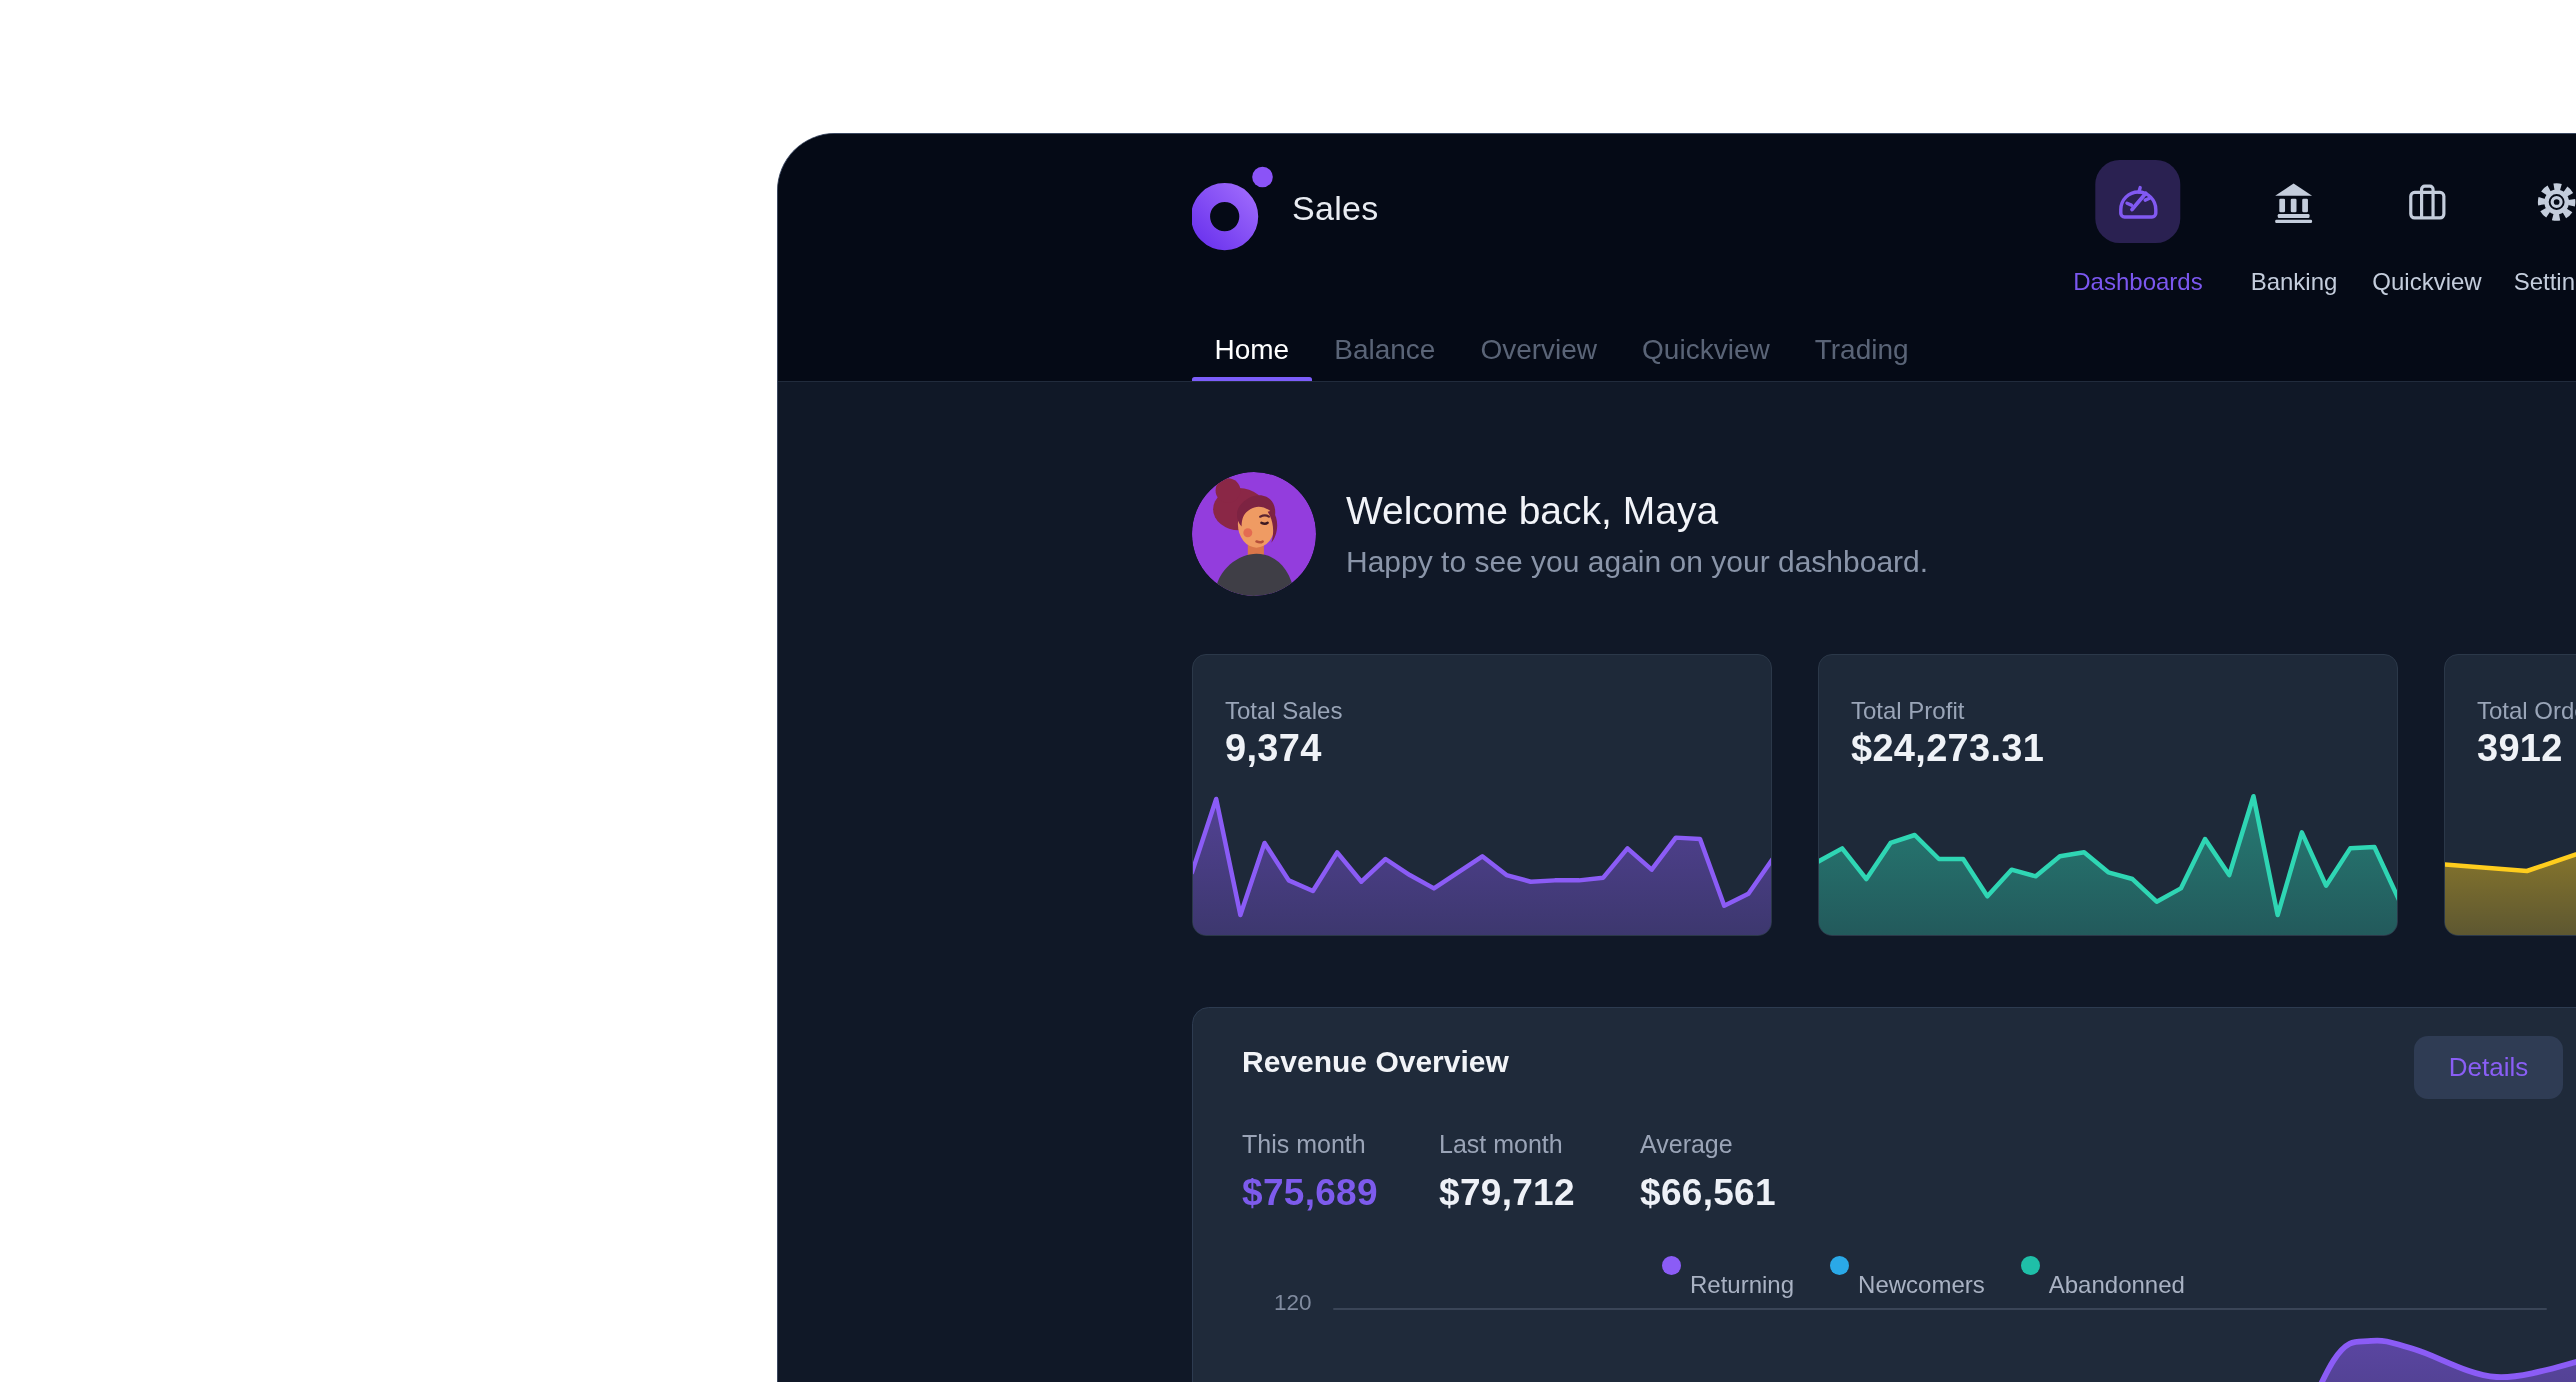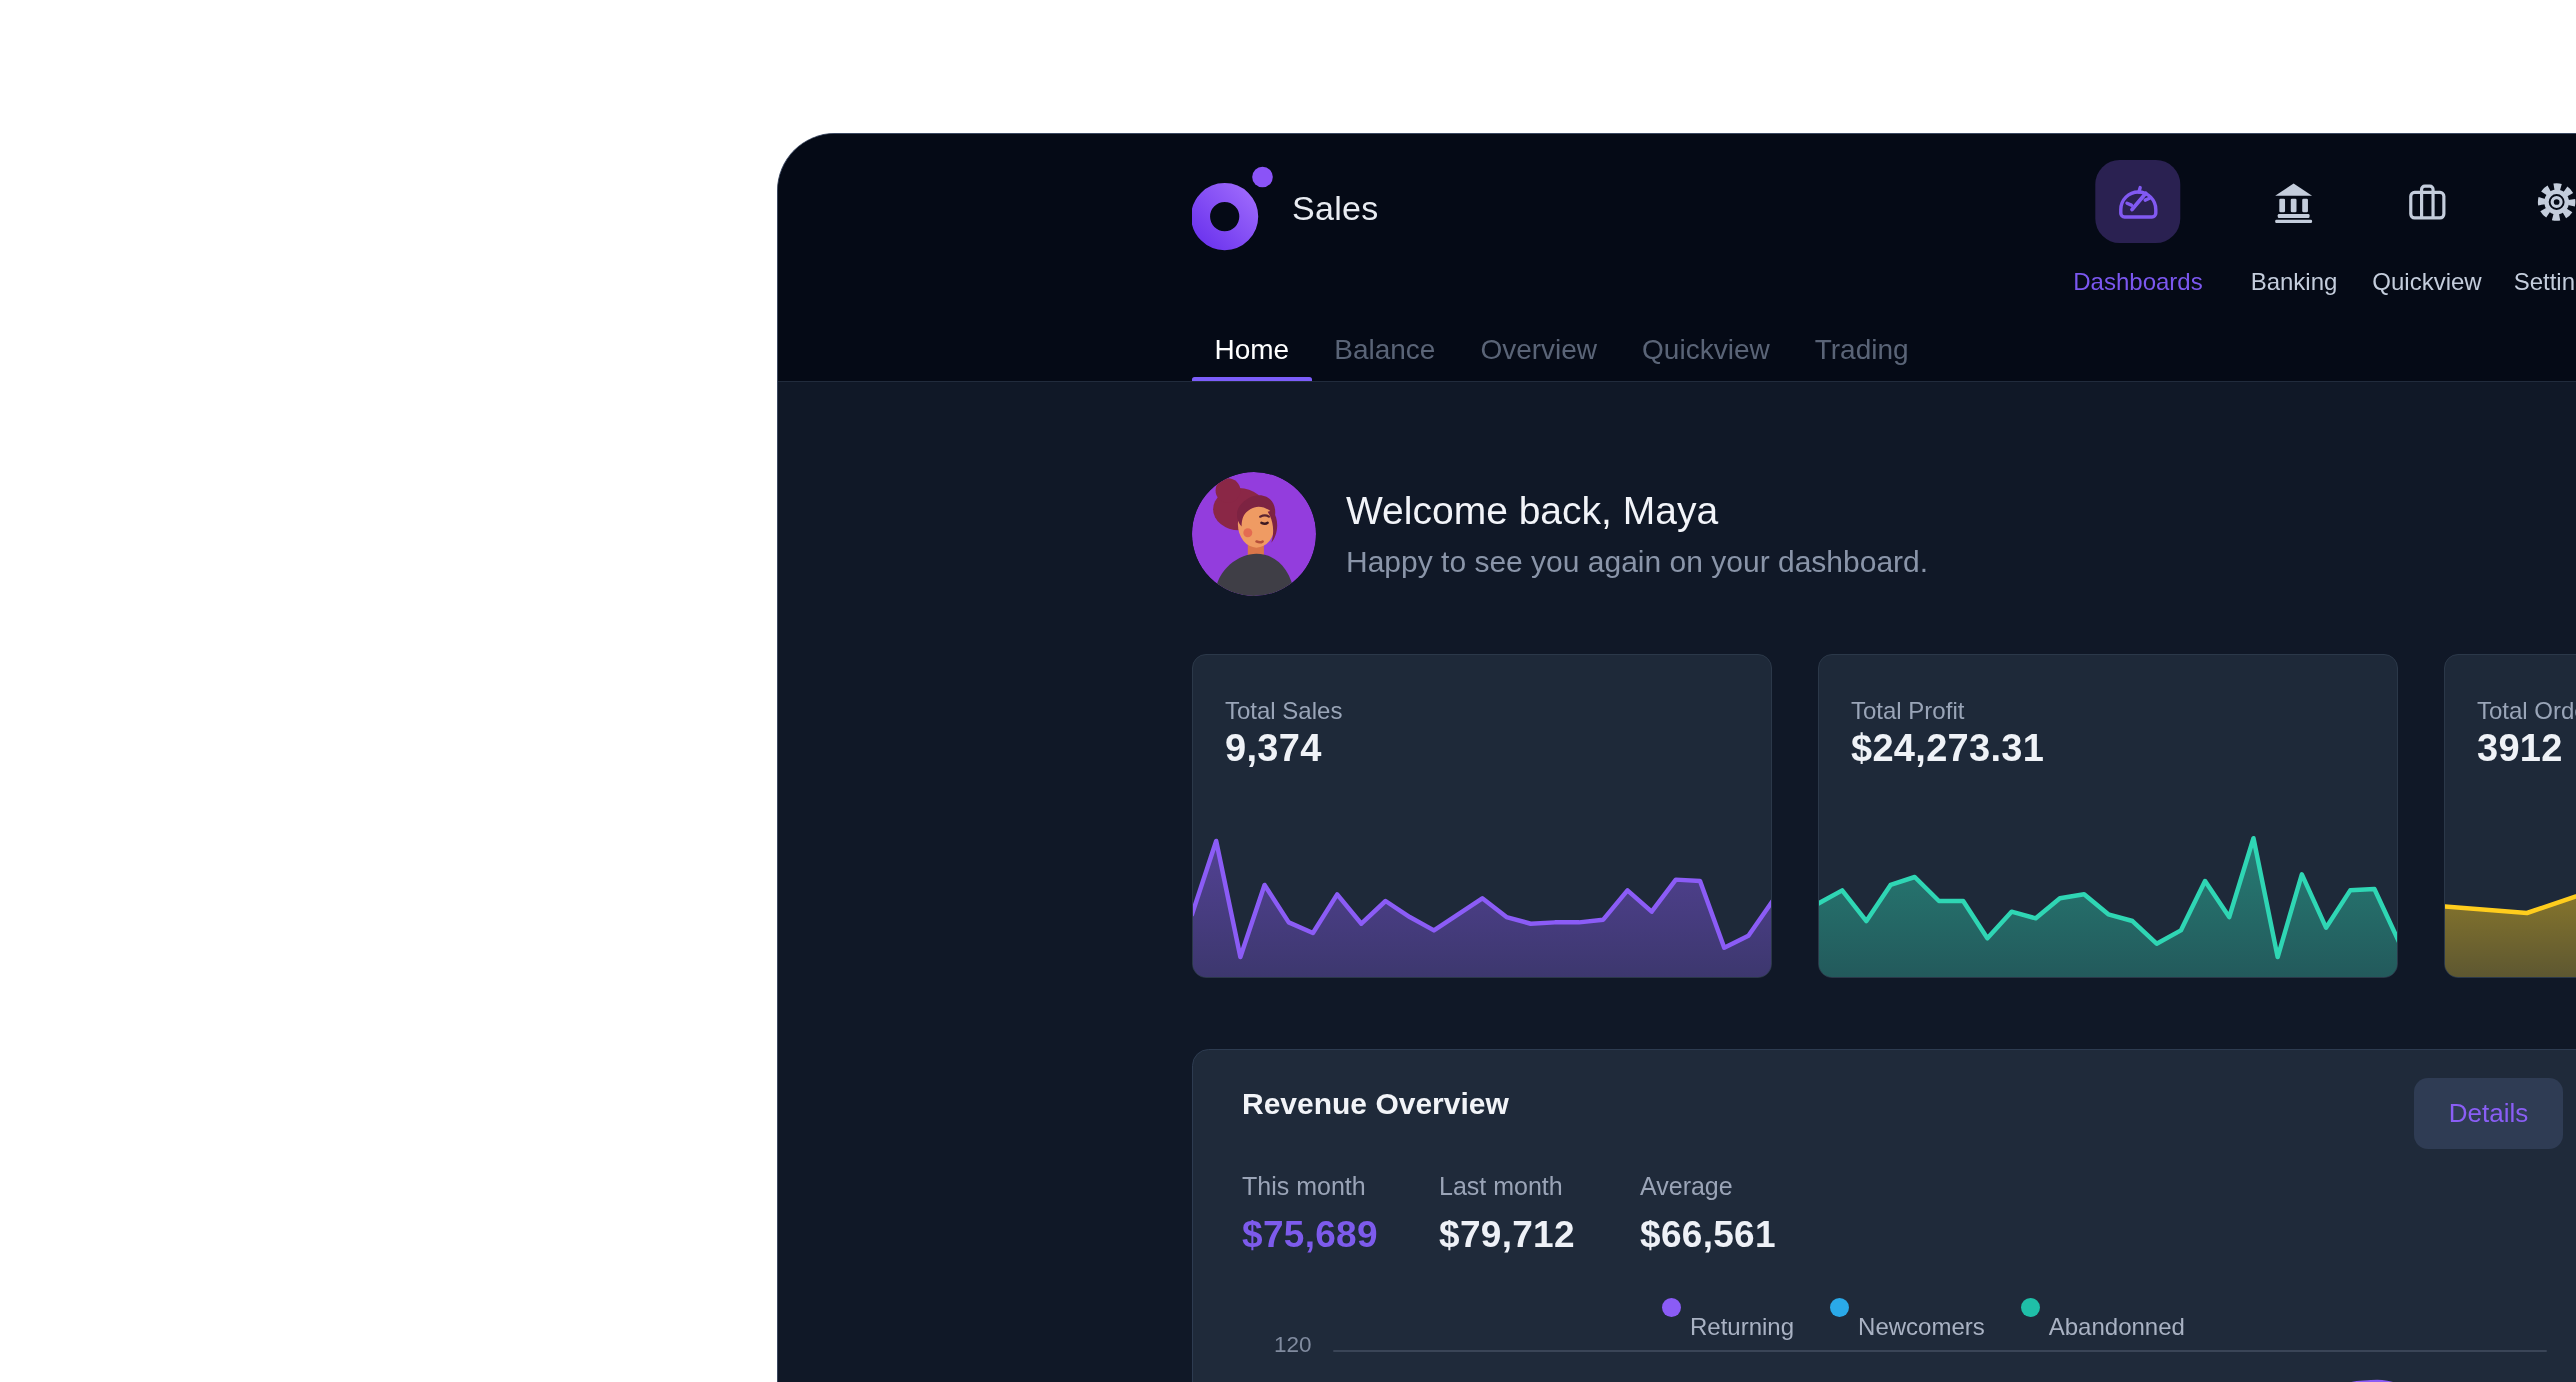--- a/index.html
+++ b/index.html
@@ -25,31 +25,31 @@
   .tab-underline{position:absolute;left:0;right:0;bottom:0;height:4.5px;background:#7c5dfa;border-radius:2.6px 2.6px 0 0;}
   
   .bodyarea{position:relative;height:1003px;background:#101827;}
   .content{position:absolute;left:414px;top:0;width:1385px;}
   .welcome{display:flex;align-items:center;gap:30px;margin-top:90px;}
   .avatar{width:124px;height:124px;border-radius:50%;overflow:hidden;flex:0 0 auto;}
   .welcome-title{font-size:39px;color:#f2f4f9;margin:0 0 11.5px 0;font-weight:500;}
   .welcome-sub{font-size:30px;color:#8a95a9;margin:0;}
   
   .cards{display:flex;gap:46px;margin-top:58px;width:1385px;}
-  .card{flex:0 0 580px;height:324px;background:#1e2939;border:1.3px solid #2b3849;border-radius:14px;
+  .card{flex:0 0 580px;height:282px;background:#1e2939;border:1.3px solid #2b3849;border-radius:14px;
         position:relative;overflow:hidden;box-sizing:border-box;}
   .card-label{position:absolute;left:32px;top:42px;font-size:24px;color:#9aa5b8;}
   .card-value{position:absolute;left:32px;top:72px;font-size:38px;font-weight:700;color:#eff2f7;letter-spacing:0.3px;}
   .card-chart{position:absolute;left:-1.3px;right:-1.3px;bottom:-1.3px;height:154px;}
   .card-chart svg{display:block;width:100%;height:100%;}
   
   .revenue{position:relative;margin-top:71px;width:1495px;height:449px;background:#1f2a3a;
            border:1.3px solid #2d3b50;border-radius:16.7px;box-sizing:border-box;overflow:hidden;}
   .rev-title{position:absolute;left:49px;top:37px;font-size:30px;font-weight:700;color:#f2f4f8;}
-  .details-btn{position:absolute;left:1221px;top:28px;width:149px;height:71px;border-radius:14px;
+  .details-btn{position:absolute;left:1221px;top:28px;width:149px;height:63px;border-radius:14px;
                background:#2f3c54;color:#8a5ef5;font-size:26px;display:flex;align-items:center;justify-content:center;cursor:pointer;}
   .rev-stats{position:absolute;left:49px;top:122px;}
   .rev-stat{position:absolute;top:0;}
   .rev-stat-label{font-size:25px;color:#9aa4b7;}
   .rev-stat-value{margin-top:13px;font-size:37px;font-weight:700;color:#eef1f7;letter-spacing:0.3px;}
   .rev-stat.highlight .rev-stat-value{color:#7d5bec;}
   .legend{position:absolute;left:469px;top:223px;display:flex;gap:36px;align-items:center;}
   .legend-item{display:flex;align-items:center;gap:9px;cursor:pointer;}
   .legend-dot{width:19px;height:19px;border-radius:50%;}
   .legend-label{font-size:24px;color:#a9b2c3;margin-top:40px;}

